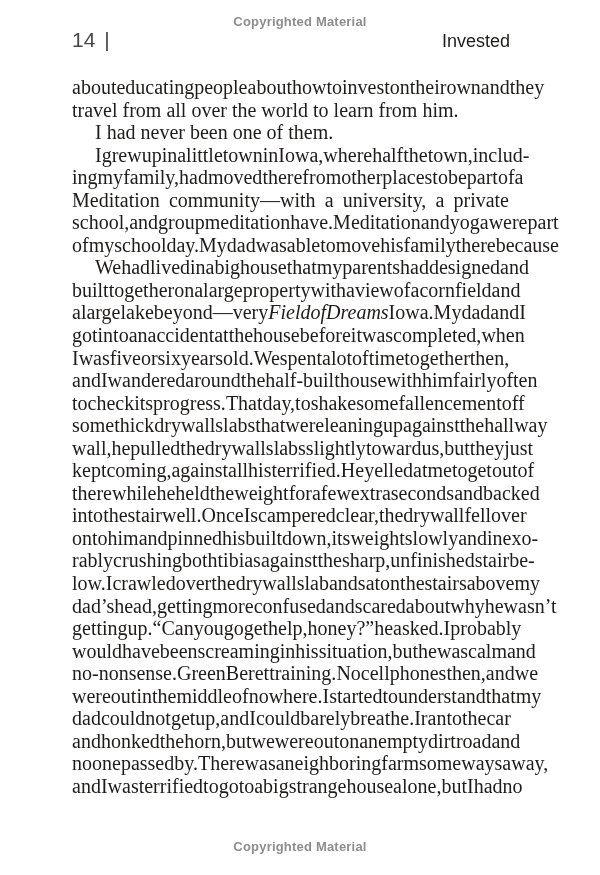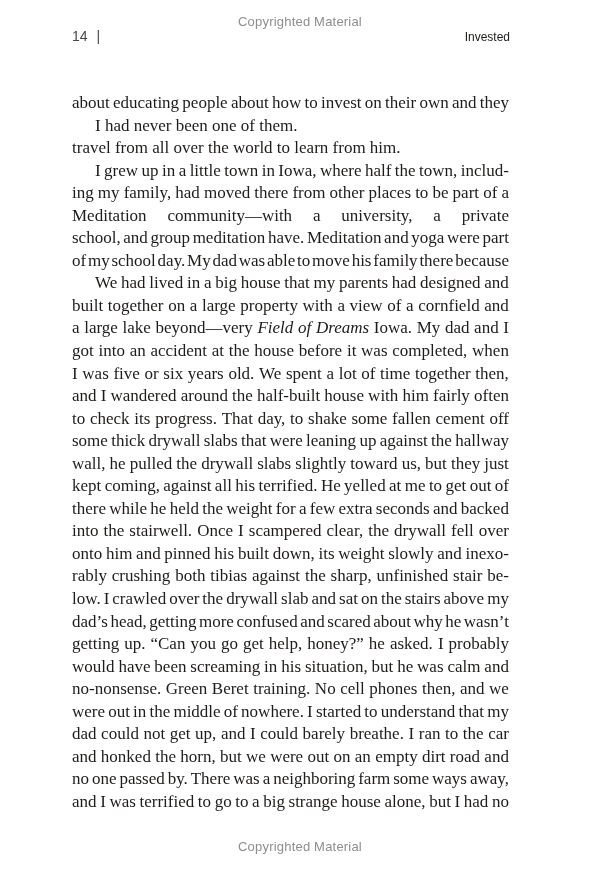--- a/index.html
+++ b/index.html
@@ -9,53 +9,53 @@
     height: 875px;
     background: var(--paper, #ffffff);
     font-family: "Liberation Serif", serif;
     overflow: hidden;
   }
   .copyright {
     position: absolute;
     left: 0; right: 0;
     text-align: center;
     font-family: "Liberation Sans", sans-serif;
-    font-weight: normal;
+    font-weight: bold;
     font-size: 13px;
     letter-spacing: 0.2px;
     color: var(--label-gray, #8d8d8d);
   }
   .copyright.top { top: 14px; }
   .copyright.bottom { top: 839px; }
   .running-header {
     position: absolute;
     left: 72px;
     right: 90px;
     top: 28px;
     display: flex;
     justify-content: space-between;
     align-items: baseline;
     font-family: "Liberation Sans", sans-serif;
   }
   .folio-group {
     display: flex;
     gap: 9px;
-    font-size: 14px;
+    font-size: 21px;
     color: var(--folio-ink, #474747);
   }
   .running-title {
-    font-size: 12px;
+    font-size: 18px;
     color: var(--ink, #1e1c1a);
   }
   .body-text {
     position: absolute;
     left: 72px;
-    top: 92px;
+    top: 76px;
     width: 437px;
-    font-size: 17px;
+    font-size: 20px;
     color: var(--ink, #1e1c1a);
   }
   .line {
     height: 22.55px;
     line-height: 22.55px;
     white-space: nowrap;
   }
   .line.just {
     display: flex;
     justify-content: space-between;
@@ -87,22 +87,22 @@
         <span>about</span>
         <span>how</span>
         <span>to</span>
         <span>invest</span>
         <span>on</span>
         <span>their</span>
         <span>own</span>
         <span>and</span>
         <span>they</span>
       </div>
+      <div class="line"><span>travel from all over the world to learn from him.</span></div>
       <div class="line indent"><span>I had never been one of them.</span></div>
-      <div class="line"><span>travel from all over the world to learn from him.</span></div>
       <div class="line indent just">
         <span>I</span>
         <span>grew</span>
         <span>up</span>
         <span>in</span>
         <span>a</span>
         <span>little</span>
         <span>town</span>
         <span>in</span>
         <span>Iowa,</span>

